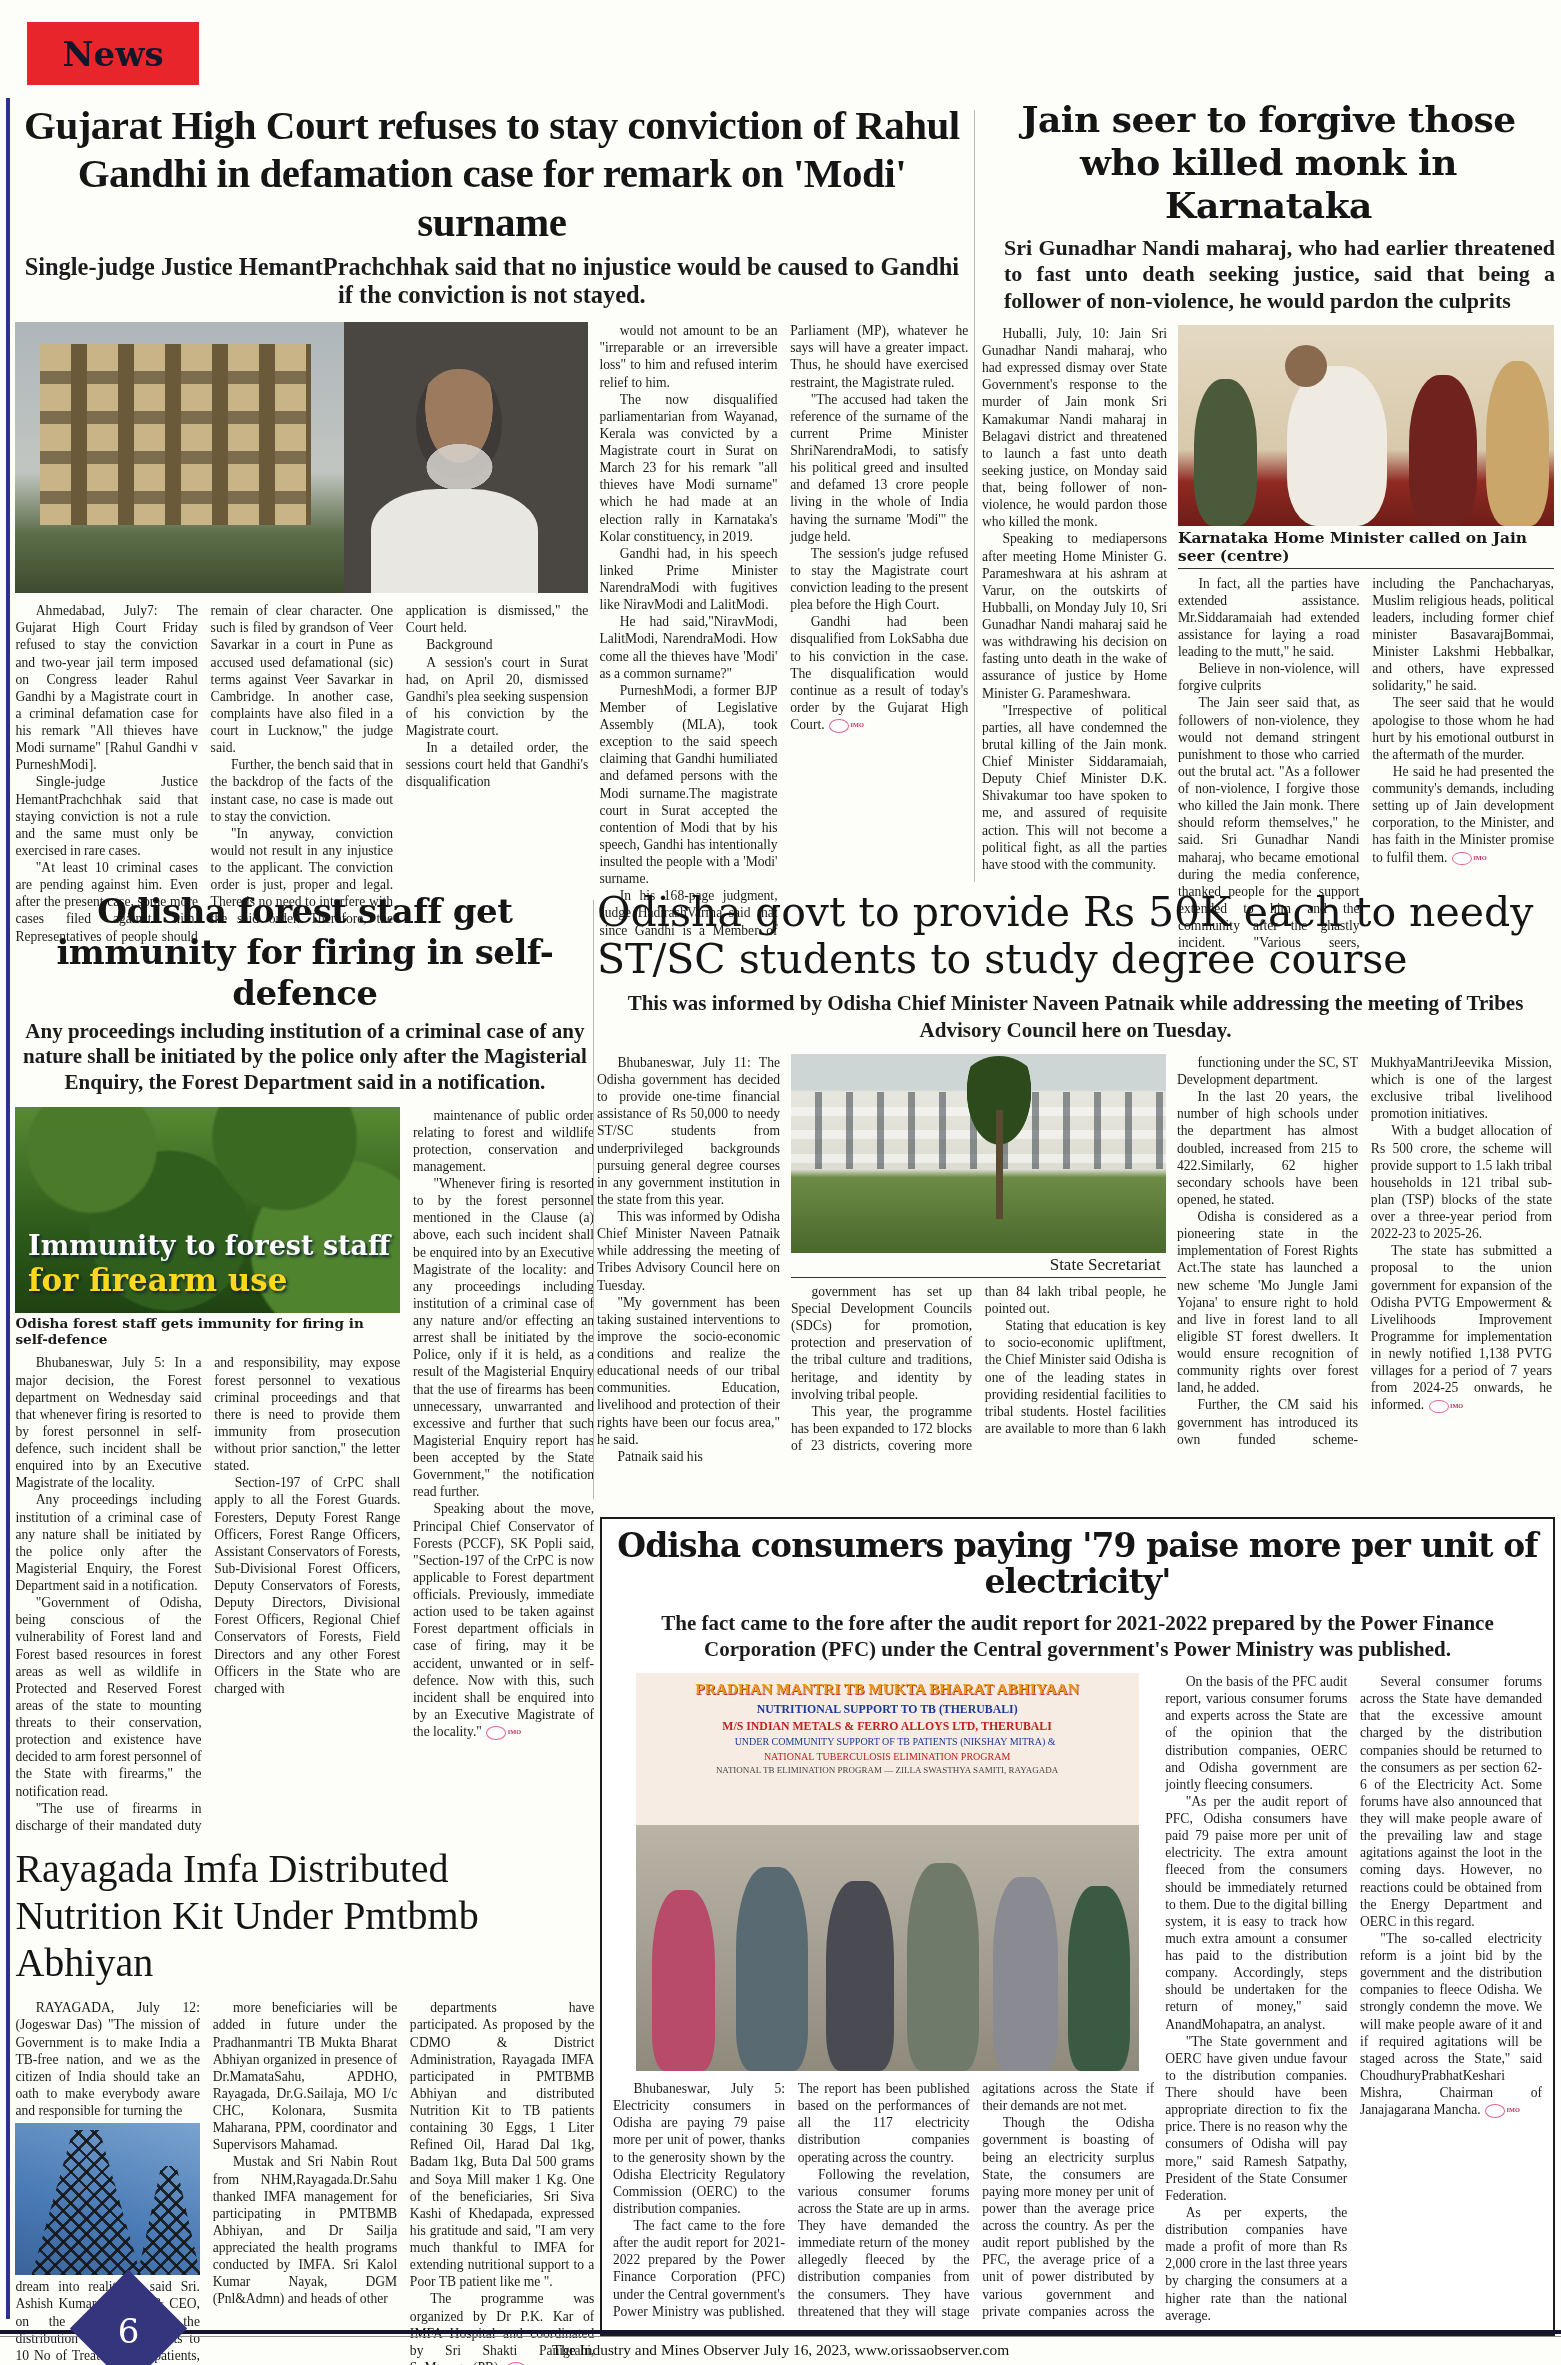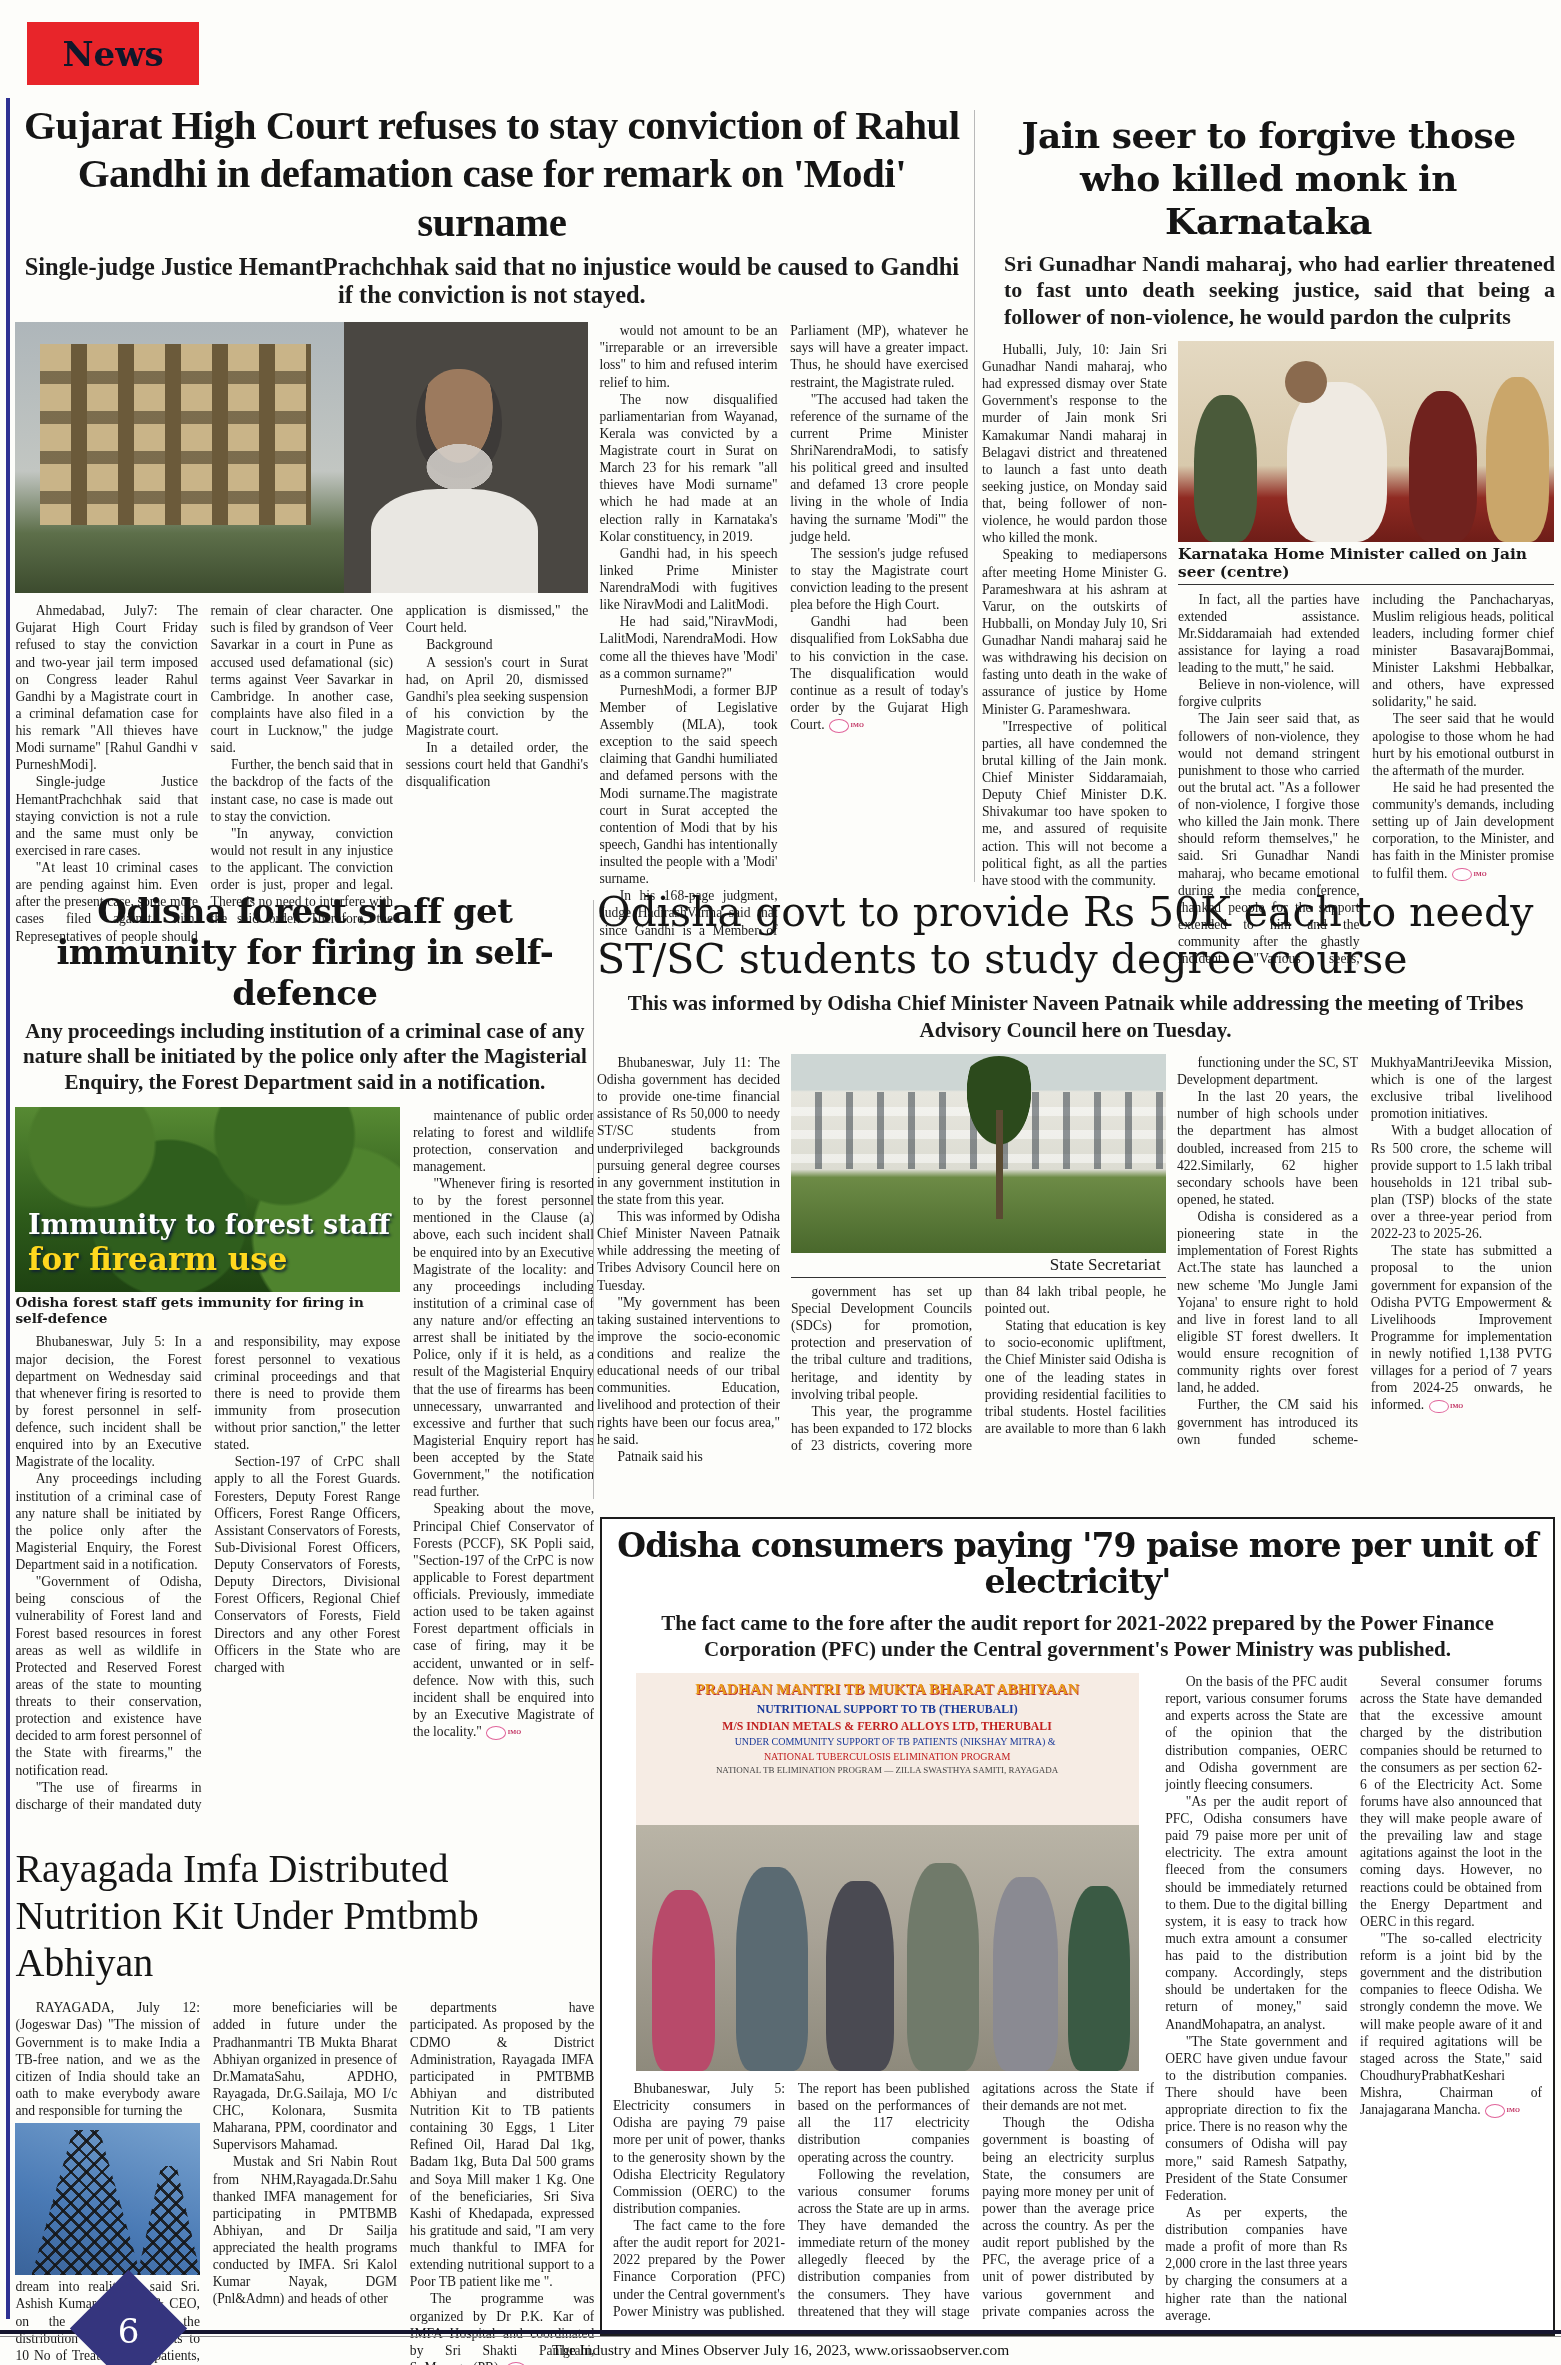--- a/index.html
+++ b/index.html
@@ -38,36 +38,36 @@
   .a1-portrait { position:absolute; right:0; top:0; width:244px; height:271px;
               background:linear-gradient(180deg,#3a3c3e 0%,#55504a 40%,#6e6257 60%,#8a8population 0); background-color:#4a4742; }
   .a1-face { position:absolute; right:86px; top:47px; width:86px; height:109px; border-radius:48%;
               background:radial-gradient(ellipse at 50% 35%,#9c7a5e 0 55%,#3d3a38 56% 100%); }
   .a1-beard { position:absolute; right:90px; top:118px; width:77px; height:54px; border-radius:50%;
               background:radial-gradient(ellipse,#d8d4cf 0 60%,transparent 61%); opacity:.85; }
   .a1-shirt { position:absolute; right:50px; top:167px; width:167px; height:104px; border-radius:40% 40% 0 0;
               background:#e9e7e2; }
 
   
-  .jain { position:absolute; left:982px; top:114px; width:573px; }
+  .jain { position:absolute; left:982px; top:98px; width:573px; }
   .jain .hl { font-family:"DejaVu Serif", serif; font-size:36px; line-height:1.2; }
   .jain .sub { font-size:22px; line-height:1.2; margin-top:7.2px; text-align:justify;margin-left:22px; }
   .jain-row { display:flex; gap:11px; margin-top:11px; }
   .photo-jain { width:100%; height:201px; position:relative; overflow:hidden;
                 background:linear-gradient(180deg,#e4d9c2 0%,#d8c9ac 62%,#8f2a22 78%,#6e1d18 100%); }
   .jp { position:absolute; border-radius:45% 45% 30% 30%; }
   .caption { font-family:"DejaVu Serif", serif; font-weight:bold; font-size:15.4px; padding:2.7px 0 3.6px; }
   .cap-rule { border-bottom:1.8px solid #333; }
 
   
   .forest { position:absolute; left:15.4px; top:891px; width:579px; }
   .forest .hl { font-family:"DejaVu Serif", serif; font-size:34px; line-height:1.2; }
   .forest .sub { font-size:21px; line-height:1.22; margin-top:5.4px; }
   .forest-row { display:flex; gap:12.7px; margin-top:11px; }
-  .photo-forest { width:100%; height:185px; position:relative; overflow:hidden;
+  .photo-forest { width:100%; height:206px; position:relative; overflow:hidden;
       background:radial-gradient(circle at 20% 20%,#4a7a2a 0 18%,transparent 19%),
                  radial-gradient(circle at 70% 15%,#3a6a22 0 22%,transparent 23%),
                  radial-gradient(circle at 40% 60%,#2f5e1d 0 30%,transparent 31%),
                  radial-gradient(circle at 85% 70%,#4f832e 0 25%,transparent 26%),
                  linear-gradient(180deg,#578a33 0%,#2d5a1a 60%,#1e4212 100%); }
   .forest-ol1 { position:absolute; left:12.7px; bottom:52px; color:#fff; font-weight:bold; font-size:27px;
                 font-family:"DejaVu Serif", serif; text-shadow:1.8px 1.8px 2.7px #123; }
   .forest-ol2 { position:absolute; left:12.7px; bottom:14.5px; color:#ffd81e; font-weight:bold; font-size:31px;
                 font-family:"DejaVu Serif", serif; text-shadow:1.8px 1.8px 2.7px #123; }
   .forest-cap { font-size:13.6px; }

